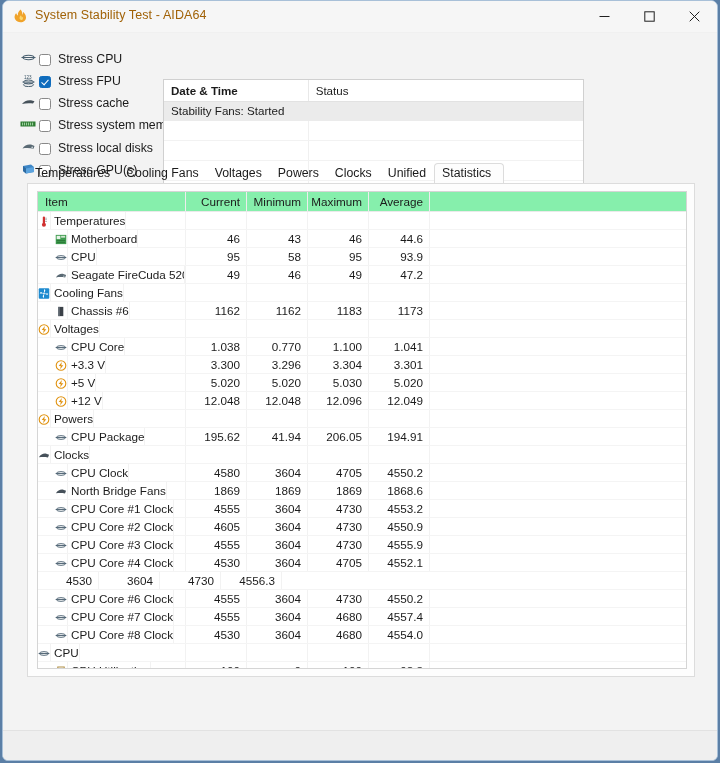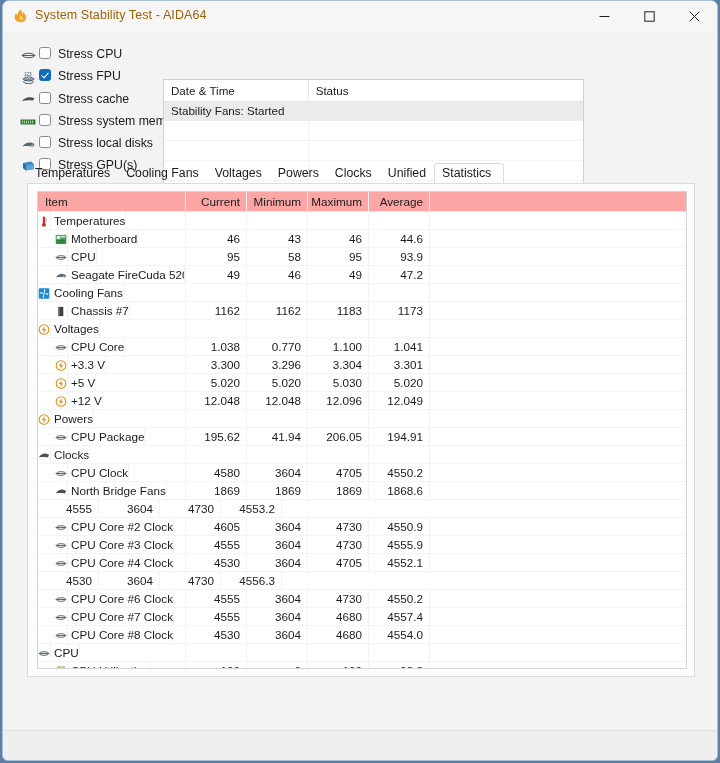--- a/index.html
+++ b/index.html
@@ -29,21 +29,21 @@
     position:absolute;left:32px;top:7px;
     font-size:12.5px;color:#a16207;letter-spacing:.1px;
   }
   .wbtns{position:absolute;right:0;top:0;display:flex;}
   .wbtn{width:45px;height:31px;display:flex;align-items:center;justify-content:center;}
   .wbtn svg{display:block;}
 
   
   .topzone{position:relative;height:128px;background:#f3f3f3;}
   .optlist{position:absolute;left:14px;top:14px;width:145px;}
-  .optrow{height:18.5px;display:flex;align-items:flex-start;margin-bottom:3.8px;}
+  .optrow{height:18.5px;display:flex;align-items:flex-end;margin-bottom:3.8px;}
   .opticon{width:22px;height:16px;display:flex;align-items:center;justify-content:center;flex:0 0 22px;}
   .cbox{
     width:12px;height:12px;border:1px solid #898989;background:#fff;
     border-radius:2.5px;box-sizing:border-box;margin-right:7px;flex:0 0 12px;
     position:relative;
   }
   .cbox.checked{background:#0f6cbd;border-color:#0f6cbd;}
   .cbox.checked:after{
     content:"";position:absolute;left:3.3px;top:1.2px;width:3px;height:6px;
     border:solid #fff;border-width:0 1.6px 1.6px 0;transform:rotate(42deg);
@@ -53,21 +53,21 @@
   
   .loglist{
     position:absolute;left:160px;top:46px;width:421px;height:108px;
     background:#fff;border:1px solid #d0d0d0;box-sizing:border-box;overflow:hidden;
   }
   .log-head{display:flex;height:21px;border-bottom:1px solid #e2e2e2;background:#fff;}
   .log-head div{
     font-size:11.6px;color:#1b1b1b;padding:4px 0 0 7px;box-sizing:border-box;
     border-right:1px solid #e8e8e8;height:21px;
   }
-  .lh-date{width:145px;}
+  .lh-date{width:145px;font-weight:bold;}
   .lh-status{width:275px;border-right:none !important;}
   .log-row{display:flex;height:19px;background:#ebebeb;}
   .log-row div{font-size:11.6px;color:#1b1b1b;padding:2px 0 0 7px;box-sizing:border-box;height:19px;
      border-right:1px solid #e4e4e4;}
   .log-row .lr-status{border-right:none;}
   .log-empty{height:19px;border-bottom:1px solid #f2f2f2;display:flex;}
   .log-empty i{display:block;height:19px;border-right:1px solid #f0f0f0;box-sizing:border-box;}
 
   
   .tabsrow{
@@ -82,21 +82,21 @@
 
   
   .panel{
     position:absolute;left:24px;top:182px;width:668px;height:494px;
     background:#fdfdfd;border:1px solid #dcdcdc;box-sizing:border-box;
   }
   .grid{
     position:absolute;left:9px;top:7px;width:650px;height:478px;
     background:#fff;border:1px solid #d5d5d5;box-sizing:border-box;overflow:hidden;
   }
-  .ghead{display:flex;height:19px;background:#fca5a5;border-bottom:1px solid #eaeaea;}
+  .ghead{display:flex;height:19px;background:#86efac;border-bottom:1px solid #eaeaea;}
   .ghead span{
     font-size:11.7px;color:#1b1b1b;box-sizing:border-box;height:19px;
     padding-top:3px;border-right:1px solid #ededed;
   }
   .c-item{width:148px;padding-left:7px;}
   .c-num{width:61px;text-align:right;padding-right:6px;}
   .c-rest{flex:1;border-right:none !important;}
 
   .grow{display:flex;height:17px;border-bottom:1px solid #f4f4f4;}
   .grow span{
@@ -373,21 +373,21 @@
             <span class="c-rest"></span>
           </div>
           <div class="grow">
             <span class="c-item lvl1">
               <span class="ico">
                 <svg width="13" height="13" viewBox="0 0 13 13">
                   <rect x="3.5" y="1.5" width="5.5" height="10" fill="#3b4148"></rect>
                   <rect x="3.5" y="1.5" width="1.6" height="10" fill="#6b747c"></rect>
                 </svg>
               </span>
-              <span class="ilbl">Chassis #7</span>
+              <span class="ilbl">Chassis #6</span>
             </span>
             <span class="c-num">1162</span>
             <span class="c-num">1162</span>
             <span class="c-num">1183</span>
             <span class="c-num">1173</span>
             <span class="c-rest"></span>
           </div>
           <div class="grow">
             <span class="c-item lvl0">
               <span class="ico">
@@ -540,20 +540,29 @@
               </span>
               <span class="ilbl">North Bridge Fans</span>
             </span>
             <span class="c-num">1869</span>
             <span class="c-num">1869</span>
             <span class="c-num">1869</span>
             <span class="c-num">1868.6</span>
             <span class="c-rest"></span>
           </div>
           <div class="grow">
+            <span class="c-item lvl1">
+              <span class="ico">
+                <svg width="13" height="13" viewBox="0 0 13 13">
+                  <ellipse cx="6.5" cy="6.5" rx="5" ry="2" fill="none" stroke="#4a6070" stroke-width="1"></ellipse>
+                  <line x1="0.8" y1="6.5" x2="12.2" y2="6.5" stroke="#4a6070" stroke-width="1"></line>
+                </svg>
+              </span>
+              <span class="ilbl">CPU Core #1 Clock</span>
+            </span>
             <span class="c-num">4555</span>
             <span class="c-num">3604</span>
             <span class="c-num">4730</span>
             <span class="c-num">4553.2</span>
             <span class="c-rest"></span>
           </div>
           <div class="grow">
             <span class="c-item lvl1">
               <span class="ico">
                 <svg width="13" height="13" viewBox="0 0 13 13">

